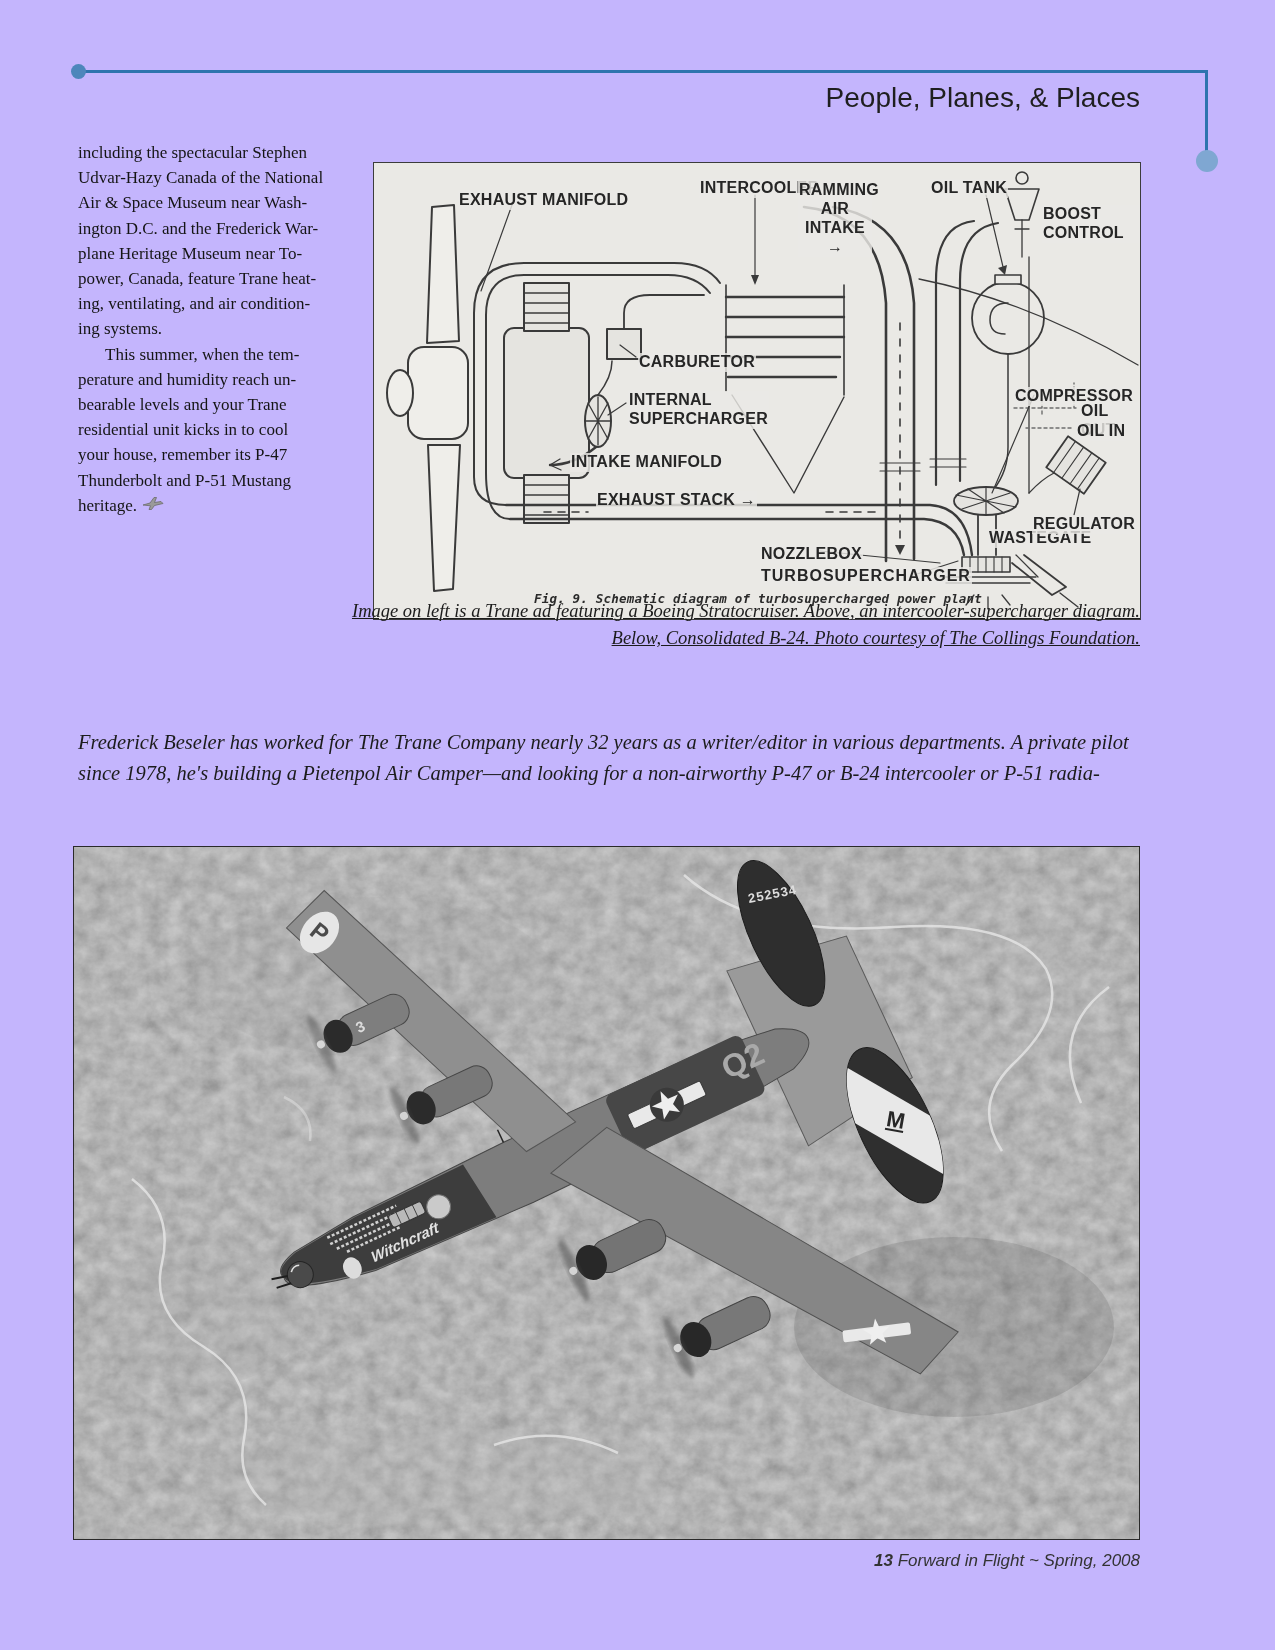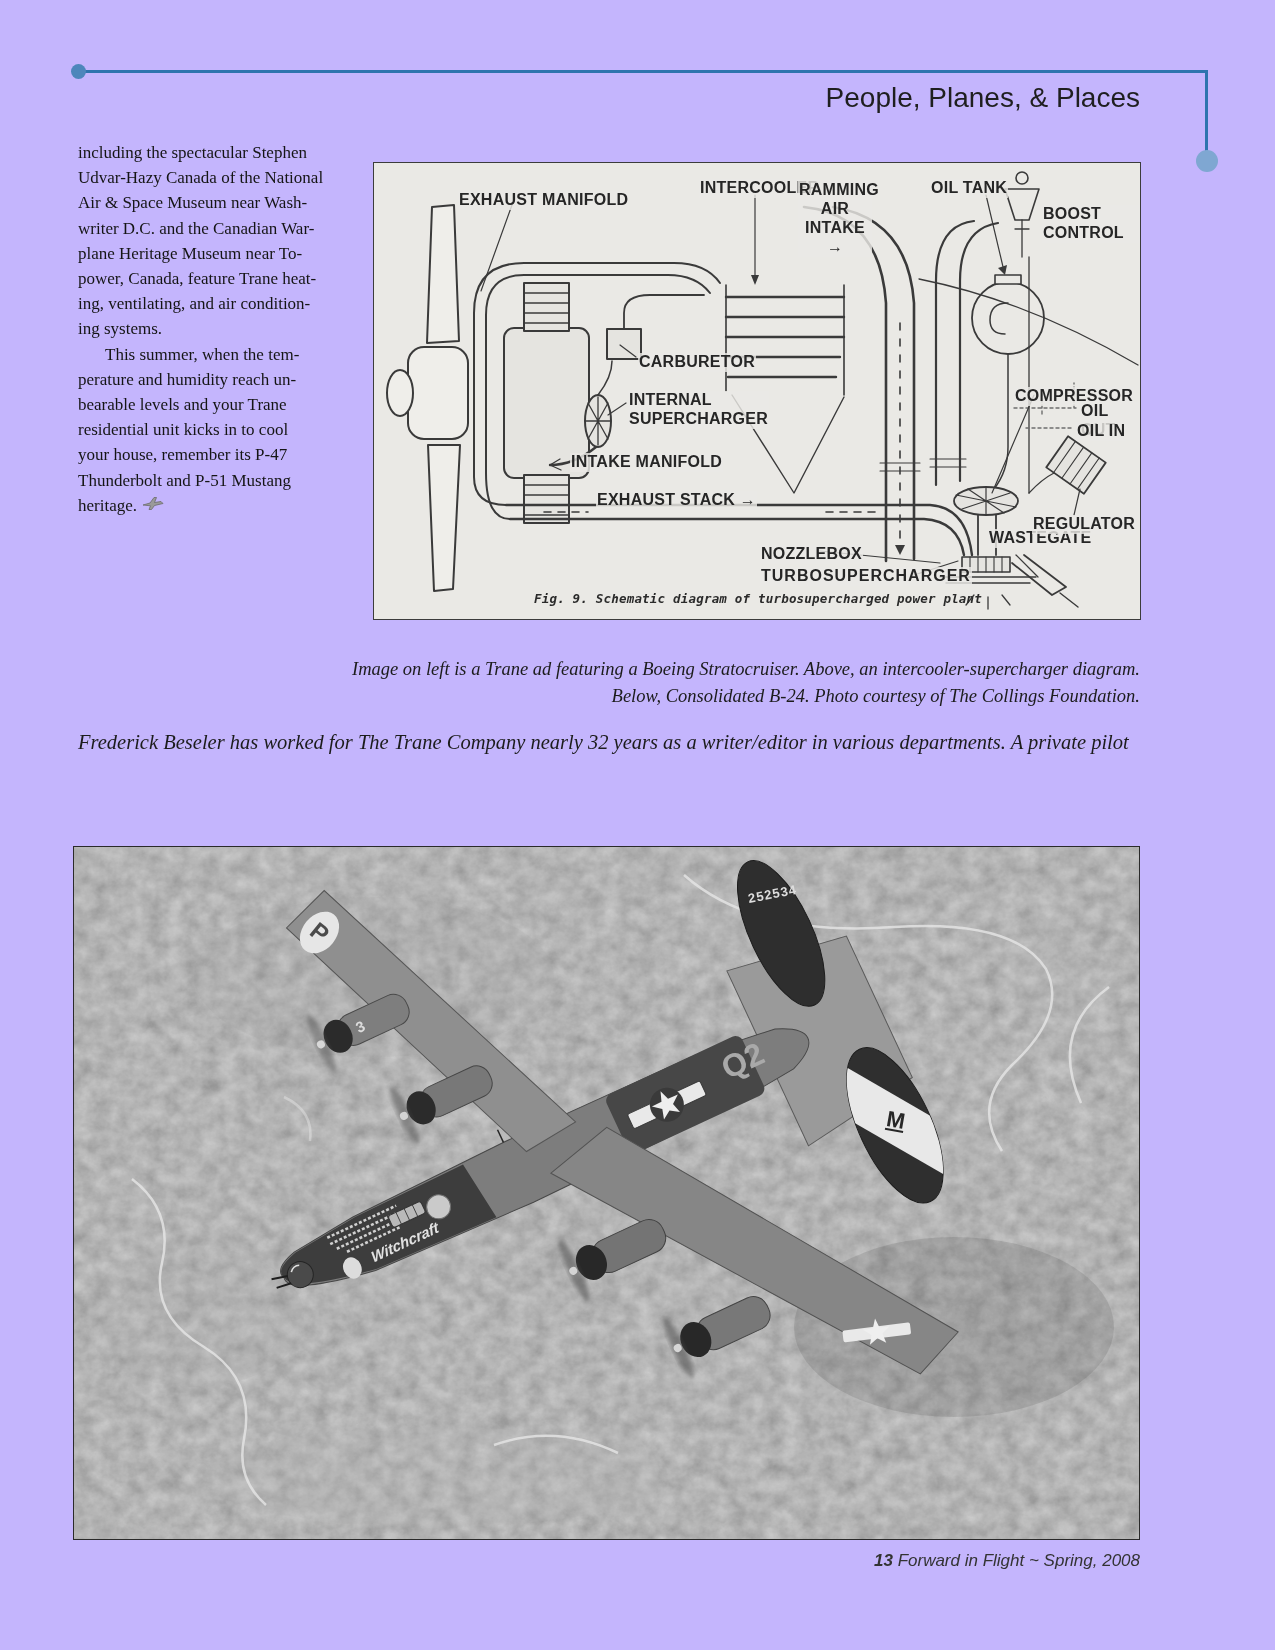--- a/index.html
+++ b/index.html
@@ -20,22 +20,22 @@
   
   .diagram{left:373px;top:162px;width:768px;height:458px;background:#eae9e5;
            border:1px solid #3c3c3c;box-sizing:border-box;}
   .dlabel{position:absolute;font-family:"Liberation Sans",sans-serif;font-weight:bold;
           font-size:16px;letter-spacing:.25px;color:#262626;white-space:pre-line;
           line-height:1.18;background:rgba(234,233,229,.82);padding:0 1px;}
   .figcap{position:absolute;left:100px;top:428px;width:568px;text-align:center;
           font-family:"DejaVu Sans Mono",monospace;font-style:italic;font-weight:600;
           font-size:12.5px;color:#2b2b2b;letter-spacing:.2px;}
   
-  .photocap{left:78px;top:656px;width:1062px;text-align:right;font-style:italic;
-            font-size:18.5px;line-height:27px;color:#1c1c1c;}
+  .photocap{left:78px;top:598px;width:1062px;text-align:right;font-style:italic;
+            font-size:18.5px;line-height:27px;color:#1c1c1c;text-decoration:underline;}
   .authnote{left:78px;top:727px;width:1066px;font-style:italic;font-size:20.5px;
             line-height:31px;color:#1c1c1c;}
   
   .photo{left:73px;top:846px;width:1067px;height:694px;border:1px solid #2a2a2a;
          box-sizing:border-box;overflow:hidden;background:#6b6b6b;}
   .photo svg{display:block;}
   
   .footer{left:600px;top:1551px;width:540px;text-align:right;
           font-family:"Liberation Sans",sans-serif;font-style:italic;font-size:17px;color:#333;}
   .footer b{font-weight:bold;}
@@ -50,21 +50,21 @@
   <div class="abs vline"></div>
   <div class="abs dot-l"></div>
   <div class="abs dot-b"></div>
 
   <div class="abs title">People, Planes, &amp; Places</div>
 
   <div class="abs column">
     <div>including the spectacular Stephen</div>
     <div>Udvar-Hazy Canada of the National</div>
     <div>Air &amp; Space Museum near Wash-</div>
-    <div>writer D.C. and the Canadian War-</div>
+    <div>ington D.C. and the Frederick War-</div>
     <div>plane Heritage Museum near To-</div>
     <div>power, Canada, feature Trane heat-</div>
     <div>ing, ventilating, and air condition-</div>
     <div>ing systems.</div>
     <div class="indent">This summer, when the tem-</div>
     <div>perature and humidity reach un-</div>
     <div>bearable levels and your Trane</div>
     <div>residential unit kicks in to cool</div>
     <div>your house, remember its P-47</div>
     <div>Thunderbolt and P-51 Mustang</div>
@@ -203,20 +203,21 @@
     <span class="figcap">Fig. 9. Schematic diagram of turbosupercharged power plant</span>
   </div>
 
   <div class="abs photocap">
     <div>Image on left is a Trane ad featuring a Boeing Stratocruiser. Above, an intercooler-supercharger diagram.</div>
     <div>Below, Consolidated B-24. Photo courtesy of The Collings Foundation.</div>
   </div>
 
   <div class="abs authnote">
     <div>Frederick Beseler has worked for The Trane Company nearly 32 years as a writer/editor in various departments. A private pilot</div>
+    <div>since 1978, he's building a Pietenpol Air Camper—and looking for a non-airworthy P-47 or B-24 intercooler or P-51 radia-</div>
   </div>
 
   <div class="abs photo">
     <svg width="1065" height="692" viewBox="0 0 1065 692">
       <defs>
         <filter id="forest" x="0" y="0" width="100%" height="100%">
           <feTurbulence type="fractalNoise" baseFrequency="0.055 0.065" numOctaves="4" seed="7"></feTurbulence>
           <feColorMatrix type="saturate" values="0"></feColorMatrix>
           <feComponentTransfer>
             <feFuncR type="linear" slope="0.5" intercept="0.25"></feFuncR>

